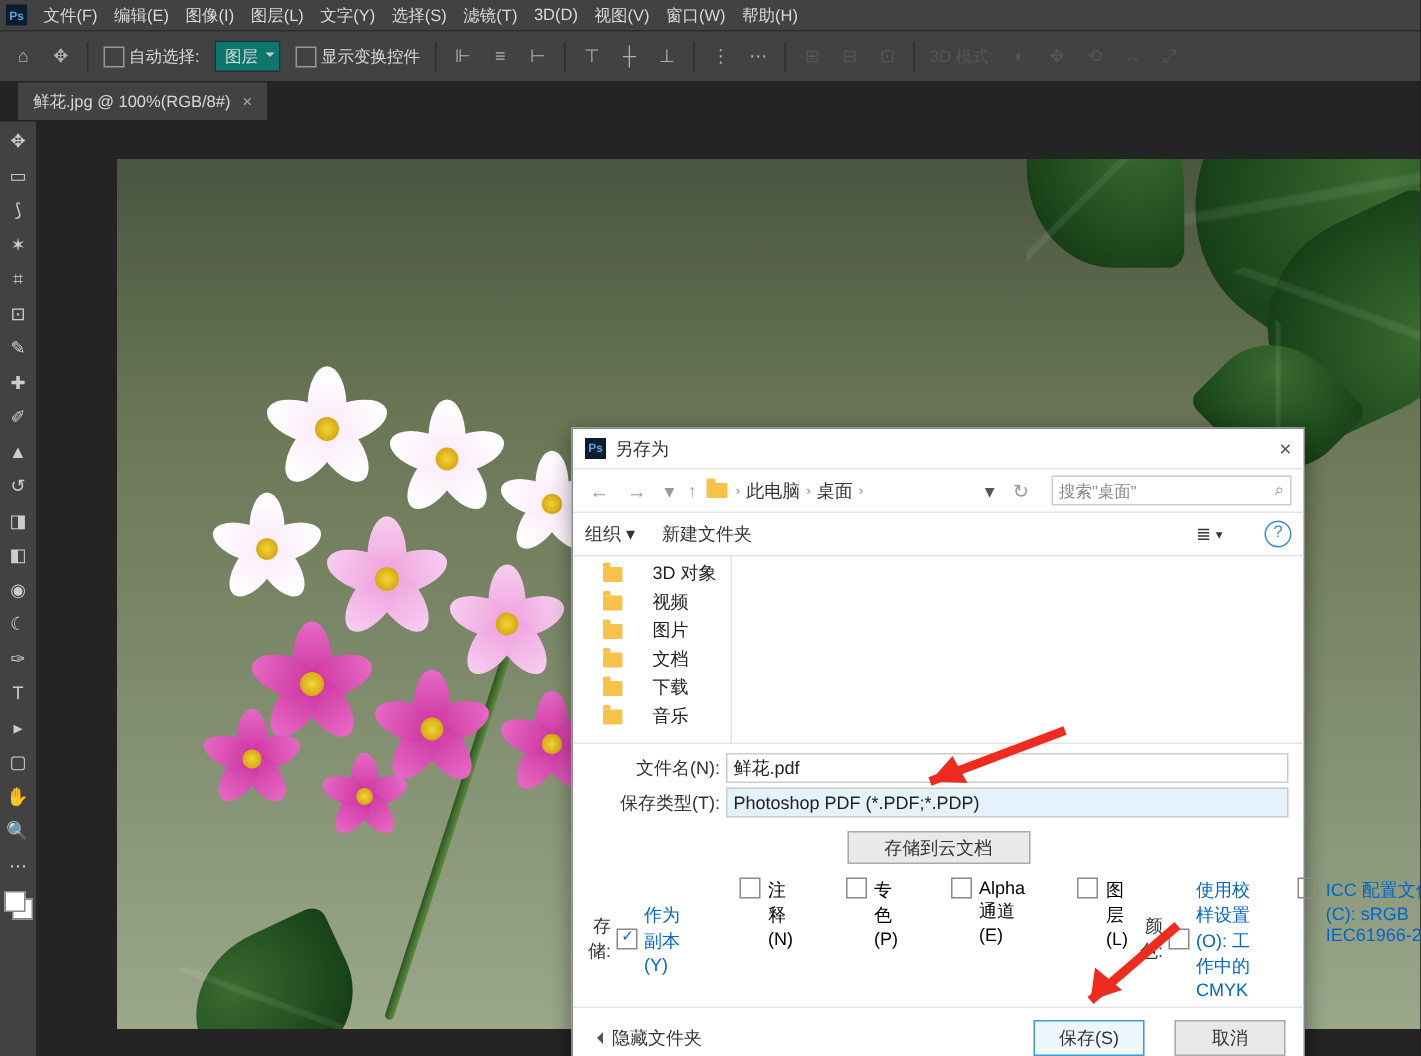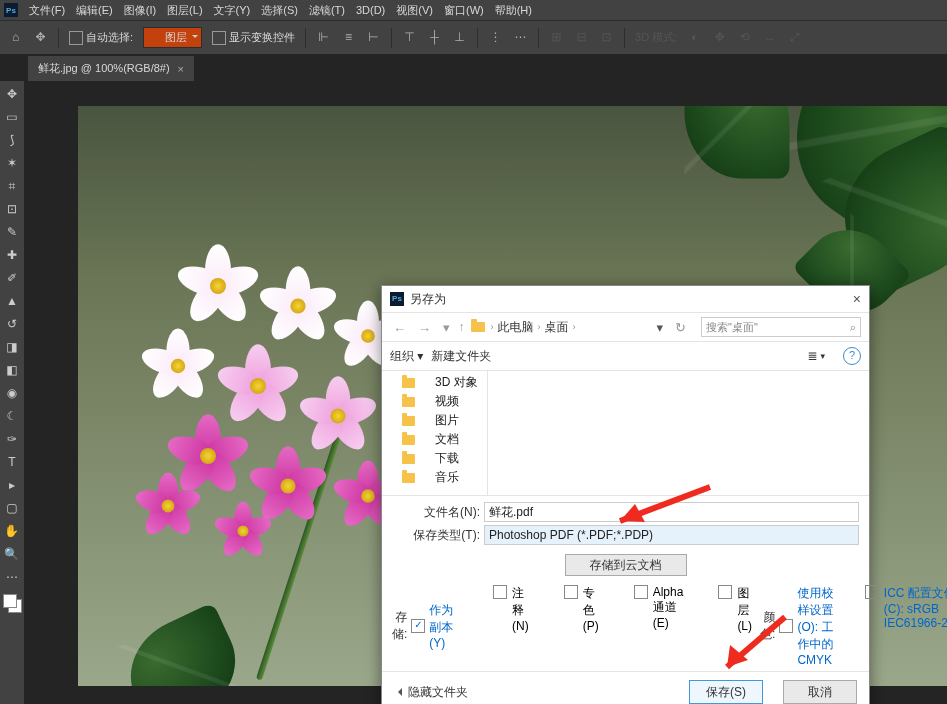--- a/index.html
+++ b/index.html
@@ -1,26 +1,26 @@
 <!DOCTYPE html>
 <html><head>
 <meta charset="utf-8">
 <style>
 html,body{margin:0;padding:0;width:947px;height:704px;overflow:hidden;font-family:"Microsoft YaHei",Segoe UI,Arial,sans-serif;background:#1a1a1a}
 .menubar{height:20px;background:#424242;display:flex;align-items:center;padding:0 4px;gap:11px;font-size:11px;color:#d8d8d8}
 .menubar span{cursor:pointer}
 .optbar{height:33px;background:#424242;display:flex;align-items:center;padding:0 8px;gap:10px;font-size:11px;color:#d8d8d8;border-top:1px solid #2d2d2d}
 .opt-icon{width:14px;height:14px;display:inline-flex;align-items:center;justify-content:center}
 .cb{width:12px;height:12px;border:1px solid #999;display:inline-block;vertical-align:middle;margin-right:3px}
-.dd{background:#c2410c;padding:2px 14px 2px 21px;border:1px solid #2d2d2d;position:relative}
+.dd{background:#0f766e;padding:2px 14px 2px 6px;border:1px solid #2d2d2d;position:relative}
 .dd::after{content:'';position:absolute;right:3px;top:50%;transform:translateY(-50%);border:3px solid transparent;border-top-color:#ccc}
 .vsep{width:1px;height:20px;background:#2d2d2d}
 .ico{width:15px;height:15px;display:inline-block;text-align:center;line-height:15px;color:#b0b0b0;font-size:12px}
 .dimico{color:#555}
-.tabstrip{height:27px;background:#242424;display:flex;align-items:flex-end;padding-left:28px}
+.tabstrip{height:27px;background:#242424;display:flex;align-items:center;padding-left:12px}
 .doctab{background:#424242;color:#d8d8d8;font-size:11px;padding:5px 10px;display:flex;gap:8px;align-items:center}
 .closex{color:#aaa;font-size:11px}
 .workspace{position:relative;height:624px;background:#242424}
 .ltool{position:absolute;left:0;top:0;width:24px;height:624px;background:#424242;display:flex;flex-direction:column;align-items:center;padding-top:3px;gap:4px}
 .ltool .t{width:19px;height:19px;display:flex;align-items:center;justify-content:center;color:#ccc;font-size:12px}
 .ltool .swatch{position:relative;width:19px;height:19px;margin-top:4px}
 .ltool .fg{position:absolute;width:12px;height:12px;background:#fff;border:1px solid #888;left:0;top:0}
 .ltool .bg{position:absolute;width:12px;height:12px;background:#fff;border:1px solid #888;right:0;bottom:0}
 .canvas{position:absolute;left:78px;top:25px;width:869px;height:580px;overflow:hidden;background:linear-gradient(180deg,#4a5540 0%,#6a7655 30%,#9aa78a 100%)}
 .leaf{position:absolute;background:radial-gradient(ellipse at 30% 30%,#3a6b2f,#1d4a1d 60%,#0e2f0e);border-radius:55% 10% 55% 10%}
@@ -44,21 +44,21 @@
 .dlg-title .closebtn{margin-left:auto;font-size:14px;color:#555}
 .dlg-nav{height:28px;border-top:1px solid #e4e4e4;border-bottom:1px solid #e4e4e4;display:flex;align-items:center;padding:0 8px;gap:6px;color:#333}
 .navarr{color:#999;font-size:13px;padding:0 3px}
 .navup{color:#999}
 .fico{width:14px;height:10px;background:#f6c24a;display:inline-block;border-radius:1px;position:relative}
 .fico::before{content:'';position:absolute;left:0;top:-3px;width:6px;height:3px;background:#f6c24a;border-radius:1px 1px 0 0}
 .bc{display:flex;align-items:center;gap:4px}
 .bc .sep{color:#888;font-size:9px}
 .refresh{margin-left:auto;color:#555}
 .srch{width:150px;height:18px;border:1px solid #ccc;padding:0 4px;margin-left:6px;color:#888;font-size:11px;display:flex;align-items:center;justify-content:space-between}
-.dlg-tool{height:28px;display:flex;align-items:center;padding:0 8px;gap:8px;color:#333;border-bottom:1px solid #e4e4e4}
+.dlg-tool{height:28px;display:flex;align-items:center;padding:0 8px;gap:18px;color:#333;border-bottom:1px solid #e4e4e4}
 .dlg-tool .org{color:#333}
 .viewbtn{margin-left:auto;display:flex;align-items:center;gap:3px;font-size:12px}
 .hbtn{width:16px;height:16px;border-radius:50%;border:1px solid #3f8acb;color:#3f8acb;text-align:center;line-height:14px;font-size:11px;margin-left:10px}
 .dlg-body{flex:1;display:flex;min-height:0}
 .tree{width:105px;border-right:1px solid #e4e4e4;padding:2px 0;overflow:hidden}
 .tn{display:flex;align-items:center;gap:20px;padding:1px 0 1px 20px;height:17px;color:#222}
 .tn .gly{width:13px;height:10px;background:#f6c24a;border-radius:1px;position:relative}
 .tn .gly::before{content:'';position:absolute;left:0;top:-3px;width:5px;height:3px;background:#f6c24a;border-radius:1px 1px 0 0}
 .content{flex:1;padding:8px;position:relative}
 .fcard{display:inline-flex;align-items:center;gap:8px}

